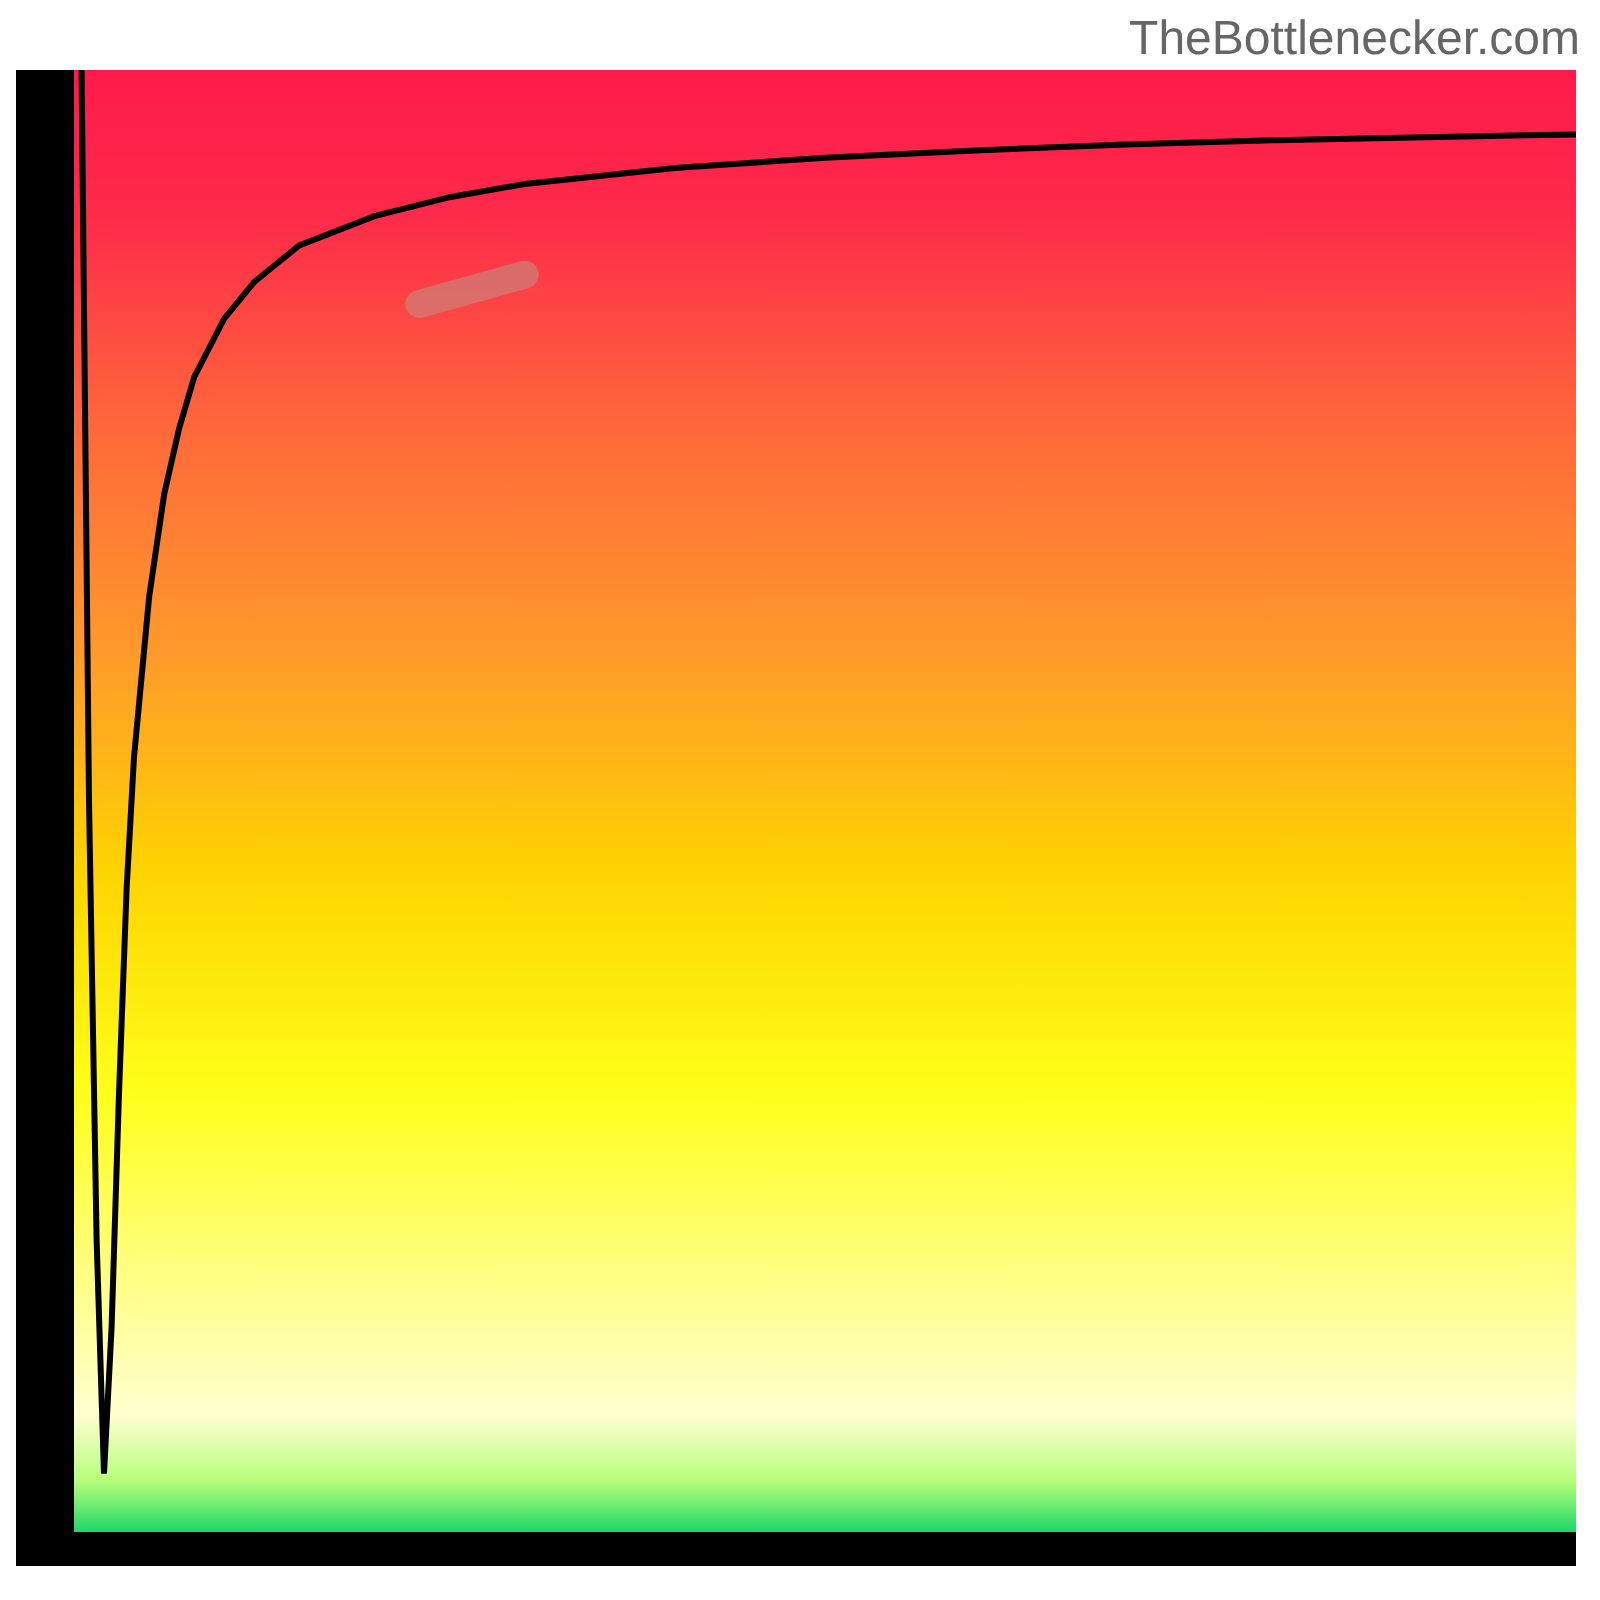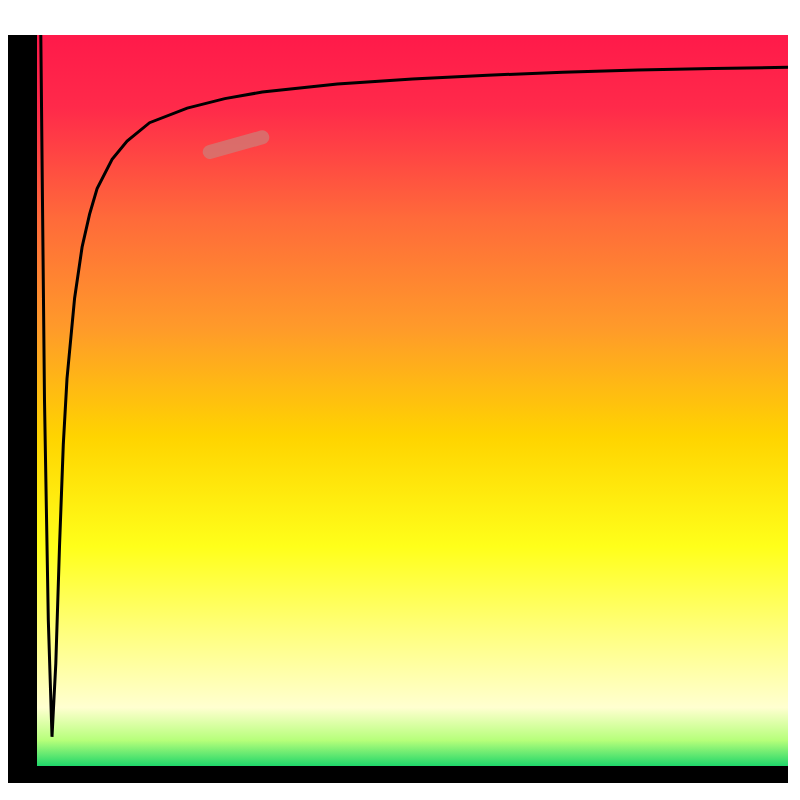--- a/index.html
+++ b/index.html
@@ -43,20 +43,21 @@
     fill: none;
   }
   .plot-bg-rect {
     
   }
 </style>
 </head>
 <body>
 
 <div class="chart-container">
+  <div class="watermark">TheBottlenecker.com</div>
 
   <svg class="chart" width="800" height="800" viewBox="0 0 800 800">
     <defs>
       <linearGradient id="bg-grad" x1="0" y1="0" x2="0" y2="1">
 
       <stop offset="0%" stop-color="#ff1a4a"></stop>
           <stop offset="10%" stop-color="#ff2a4a"></stop>
           <stop offset="25%" stop-color="#ff6a3a"></stop>
           <stop offset="40%" stop-color="#ff9a2a"></stop>
           <stop offset="55.00000000000001%" stop-color="#ffd400"></stop>

